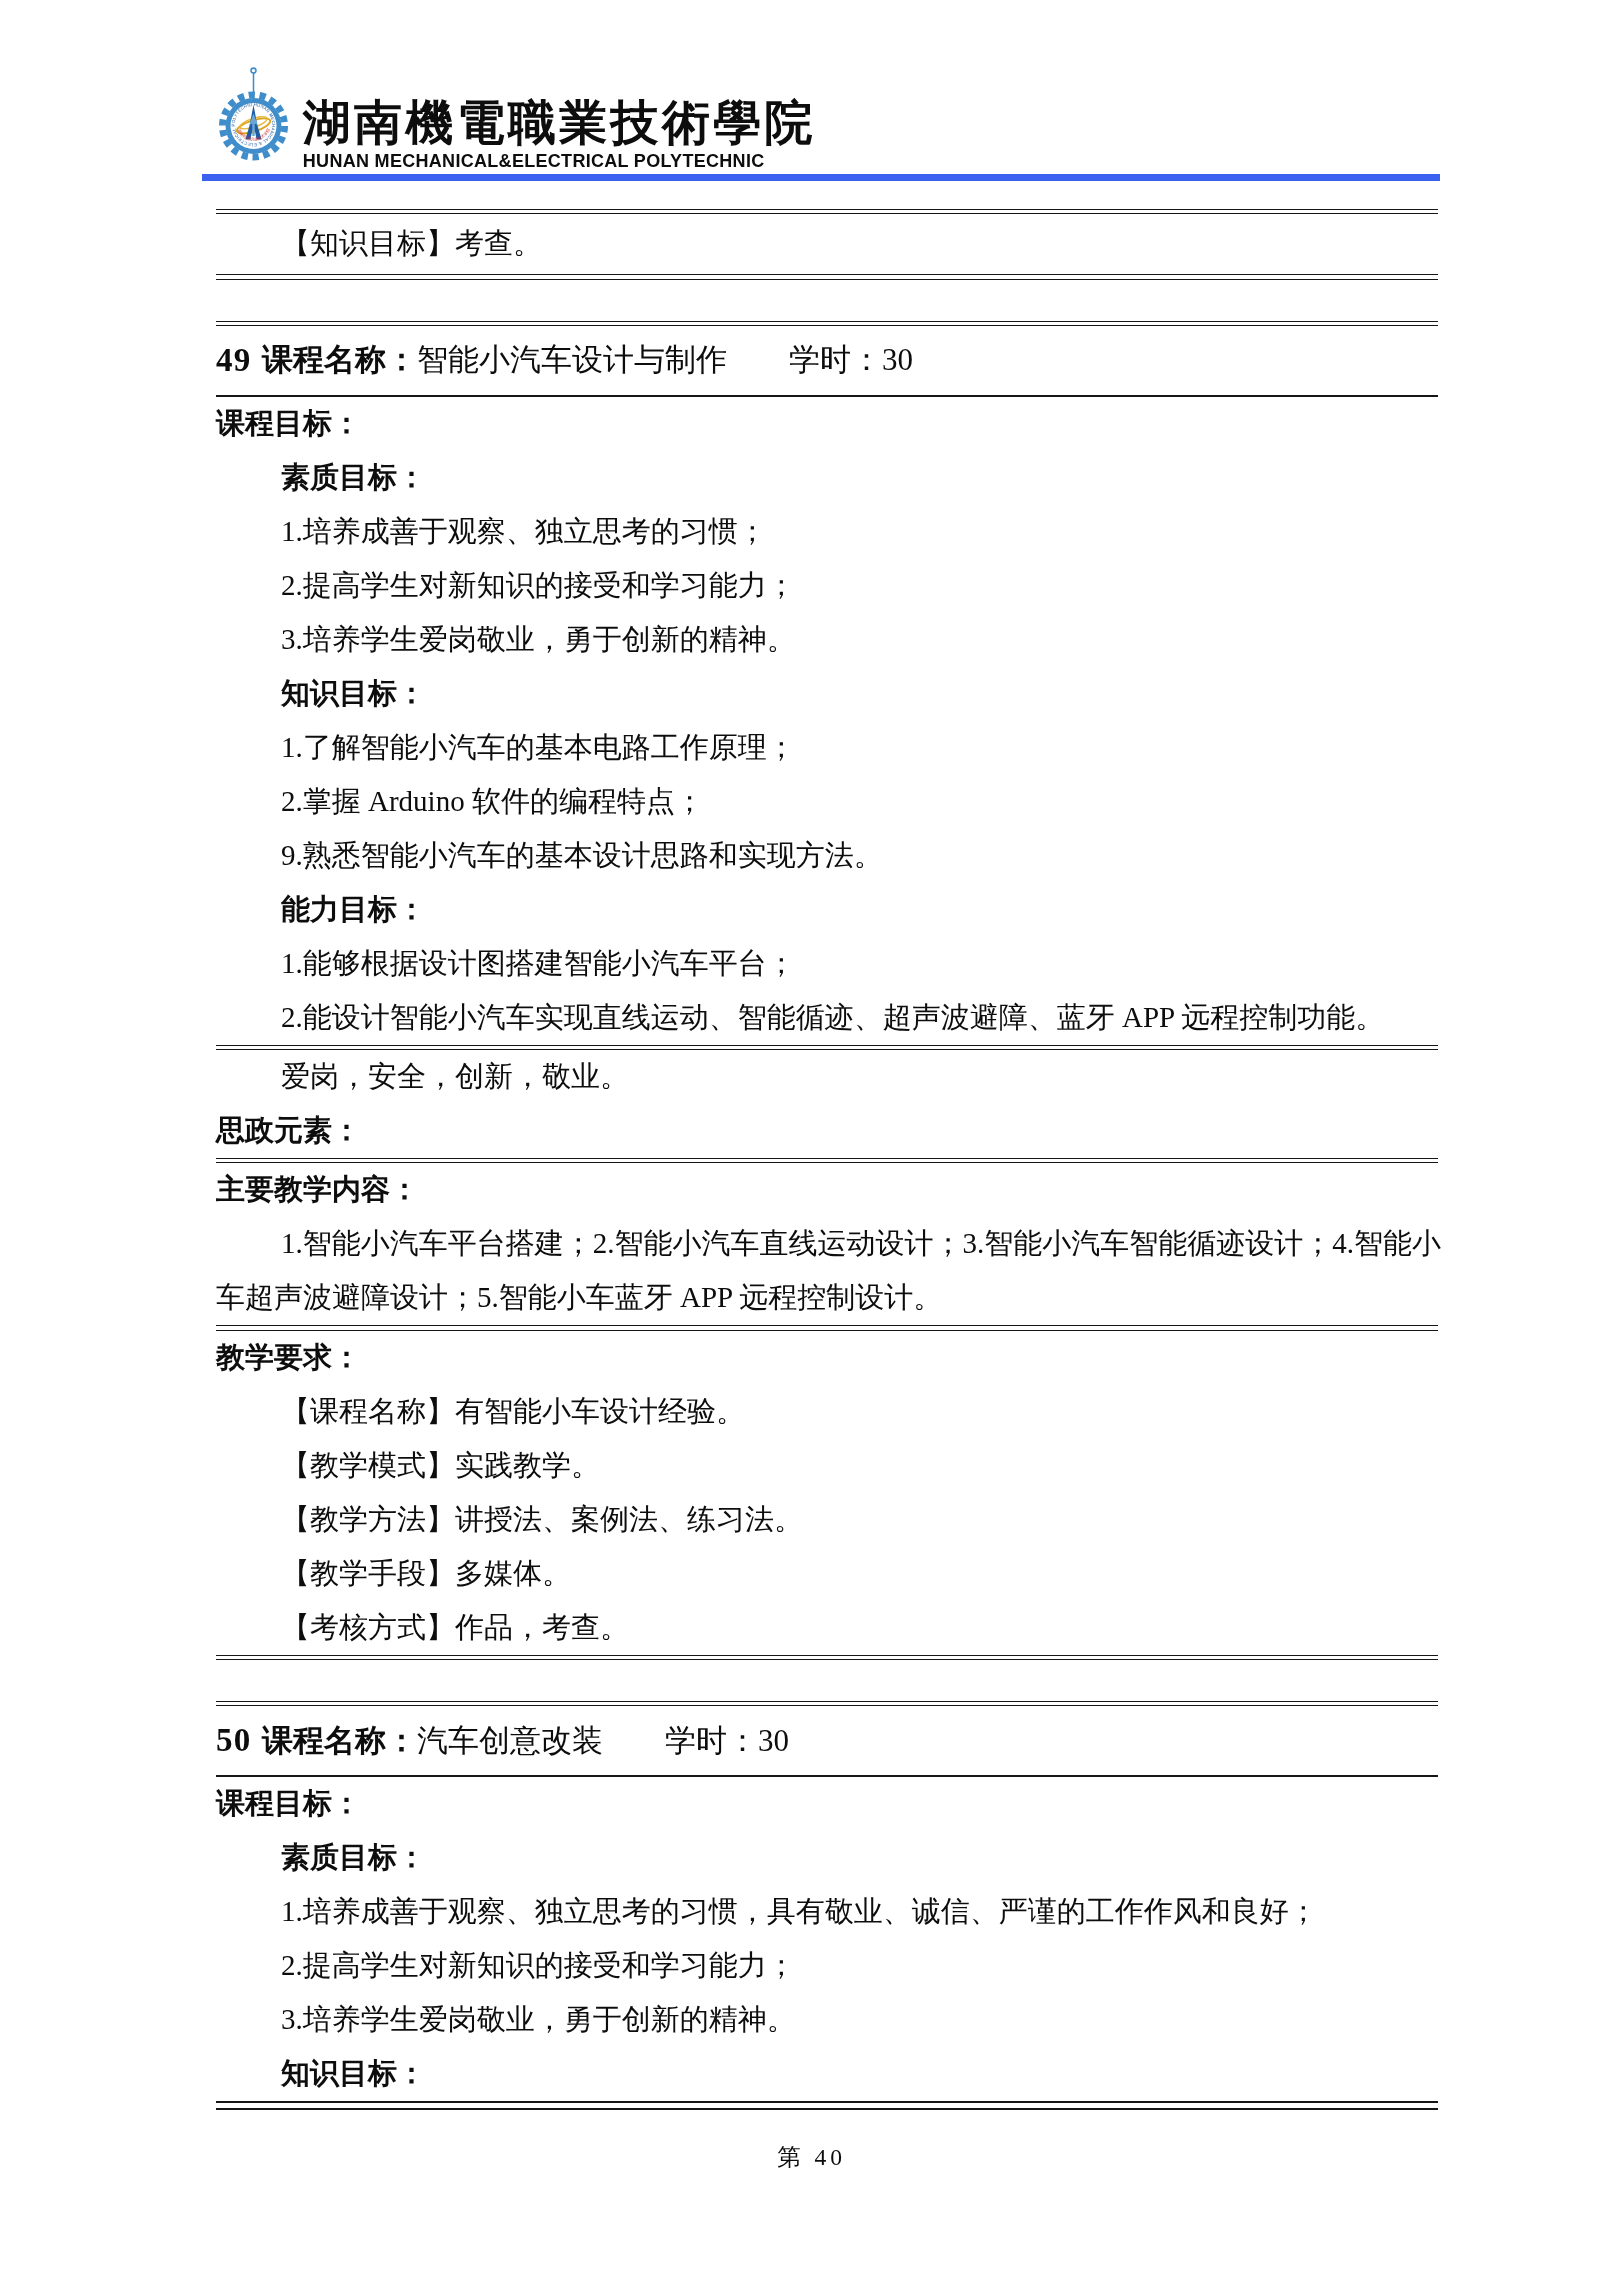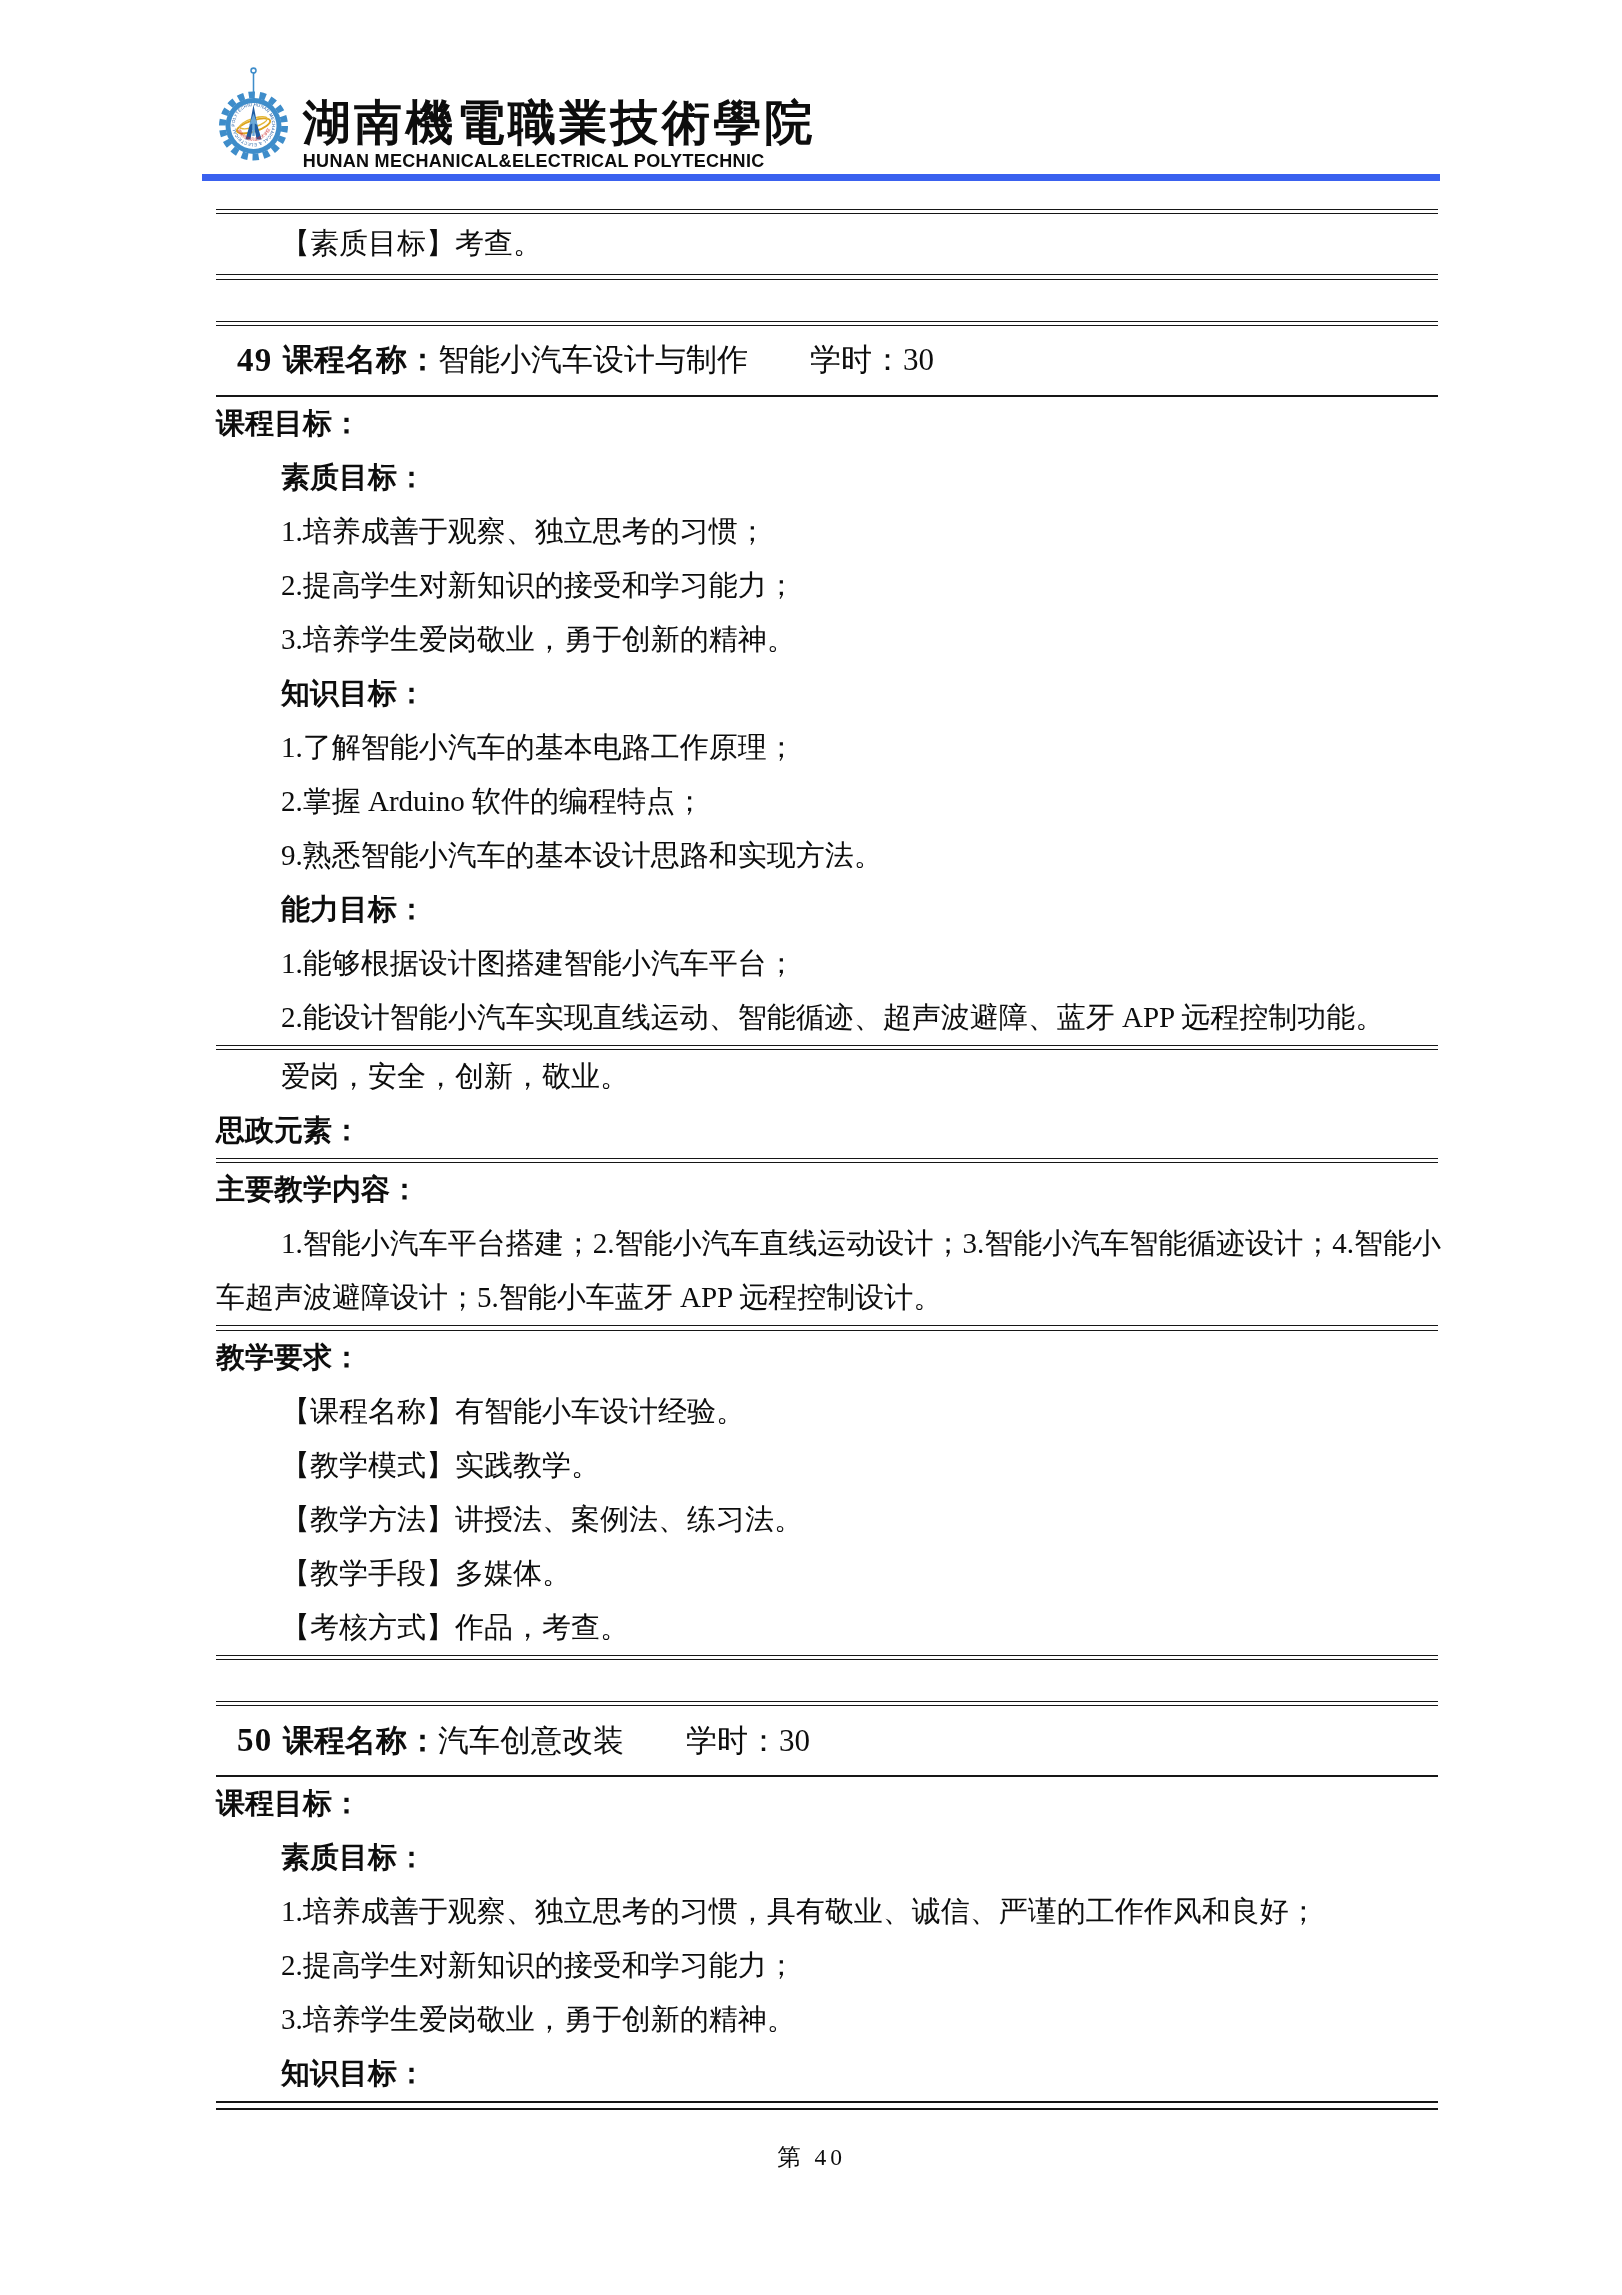--- a/index.html
+++ b/index.html
@@ -36,21 +36,21 @@
   .rule-thick{height:4.6px;border-top:2px solid #161616;border-bottom:2px solid #161616;}
   .spacer{height:41px;}
   .row{
     height:54px;display:flex;align-items:center;
     font-size:29px;white-space:nowrap;
   }
   .row.tall{height:60px;}
   .row.course-head{height:69px;font-size:31px;}
   .indent{padding-left:65px;}
   .b{font-weight:700;}
-  .num{font-size:33px;font-weight:700;margin-right:10.5px;letter-spacing:1.3px;margin-left:21px;}
+  .num{font-size:33px;font-weight:700;margin-right:10.5px;letter-spacing:1.3px;}
   .hours-group{margin-left:62px;}
   
   .footer{
     position:absolute;top:2141px;left:0;right:0;
     text-align:center;font-size:23.6px;letter-spacing:3.9px;
   }
 </style>
 </head>
 <body>
 
@@ -87,21 +87,21 @@
         <div class="name-cn">湖南機電職業技術學院</div>
         <div class="name-en">HUNAN  MECHANICAL&amp;ELECTRICAL  POLYTECHNIC</div>
       </div>
     </div>
     <div class="blue-bar"></div>
   </div>
 
   <div class="content">
 
     <div class="rule"></div>
-    <div class="row tall indent">【素质目标】考查。</div>
+    <div class="row tall indent">【知识目标】考查。</div>
     <div class="rule"></div>
     <div class="spacer"></div>
     <div class="rule"></div>
 
     <div class="row course-head">
       <span class="num">49</span>
       <span class="b">课程名称：</span>
       <span>智能小汽车设计与制作</span>
       <span class="hours-group">
         <span>学时：</span><span>30</span>

